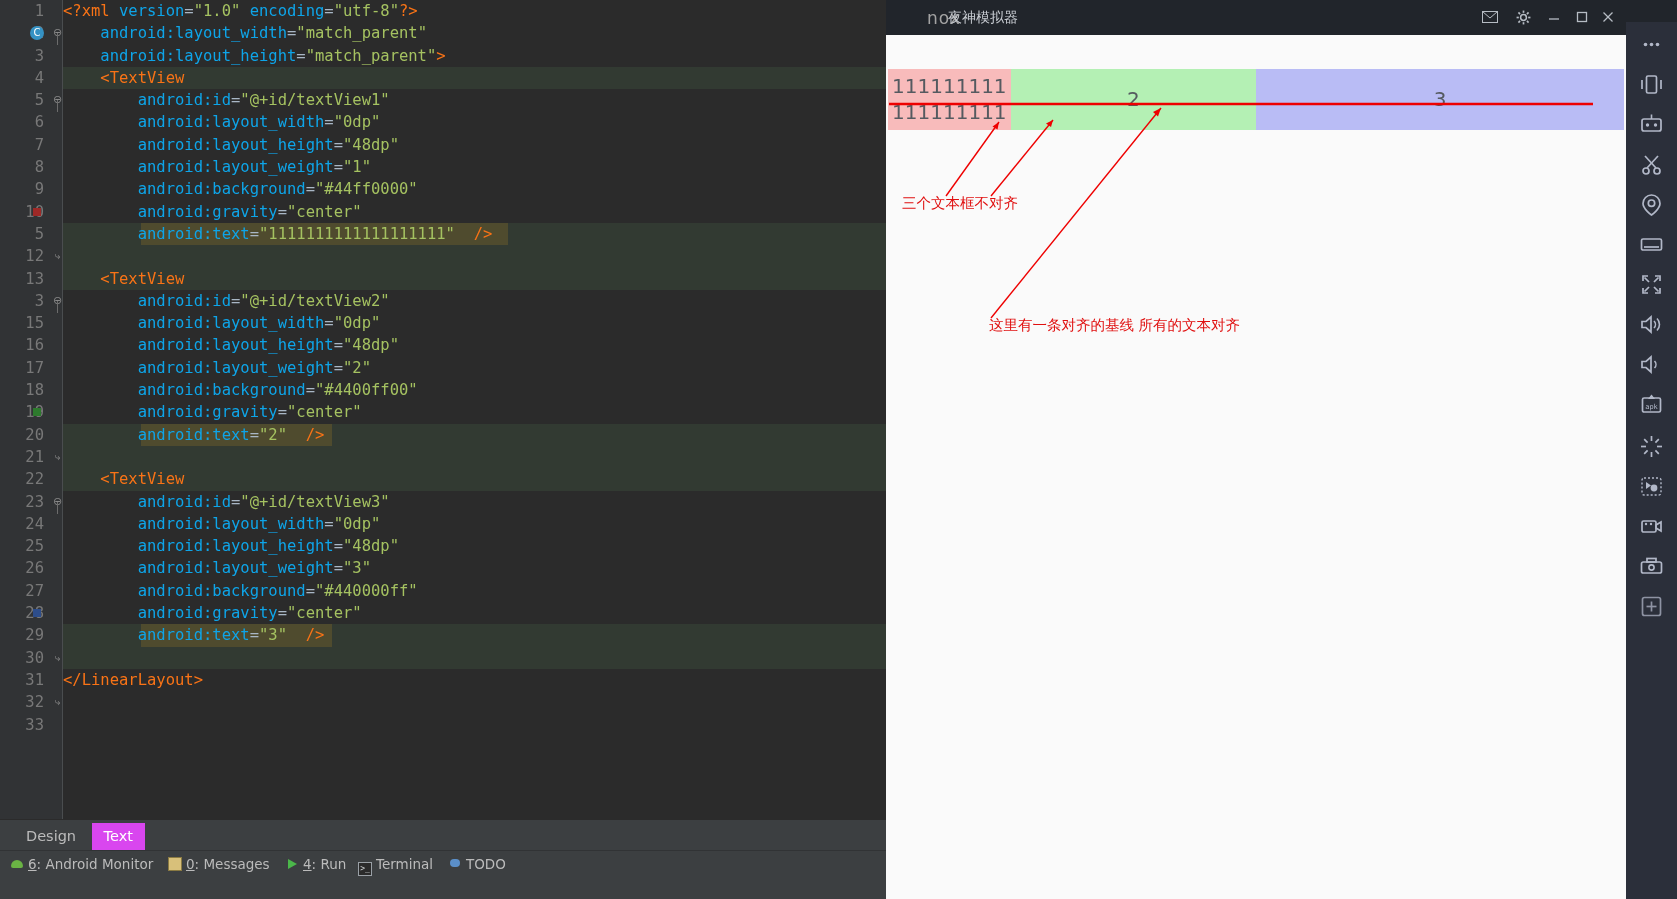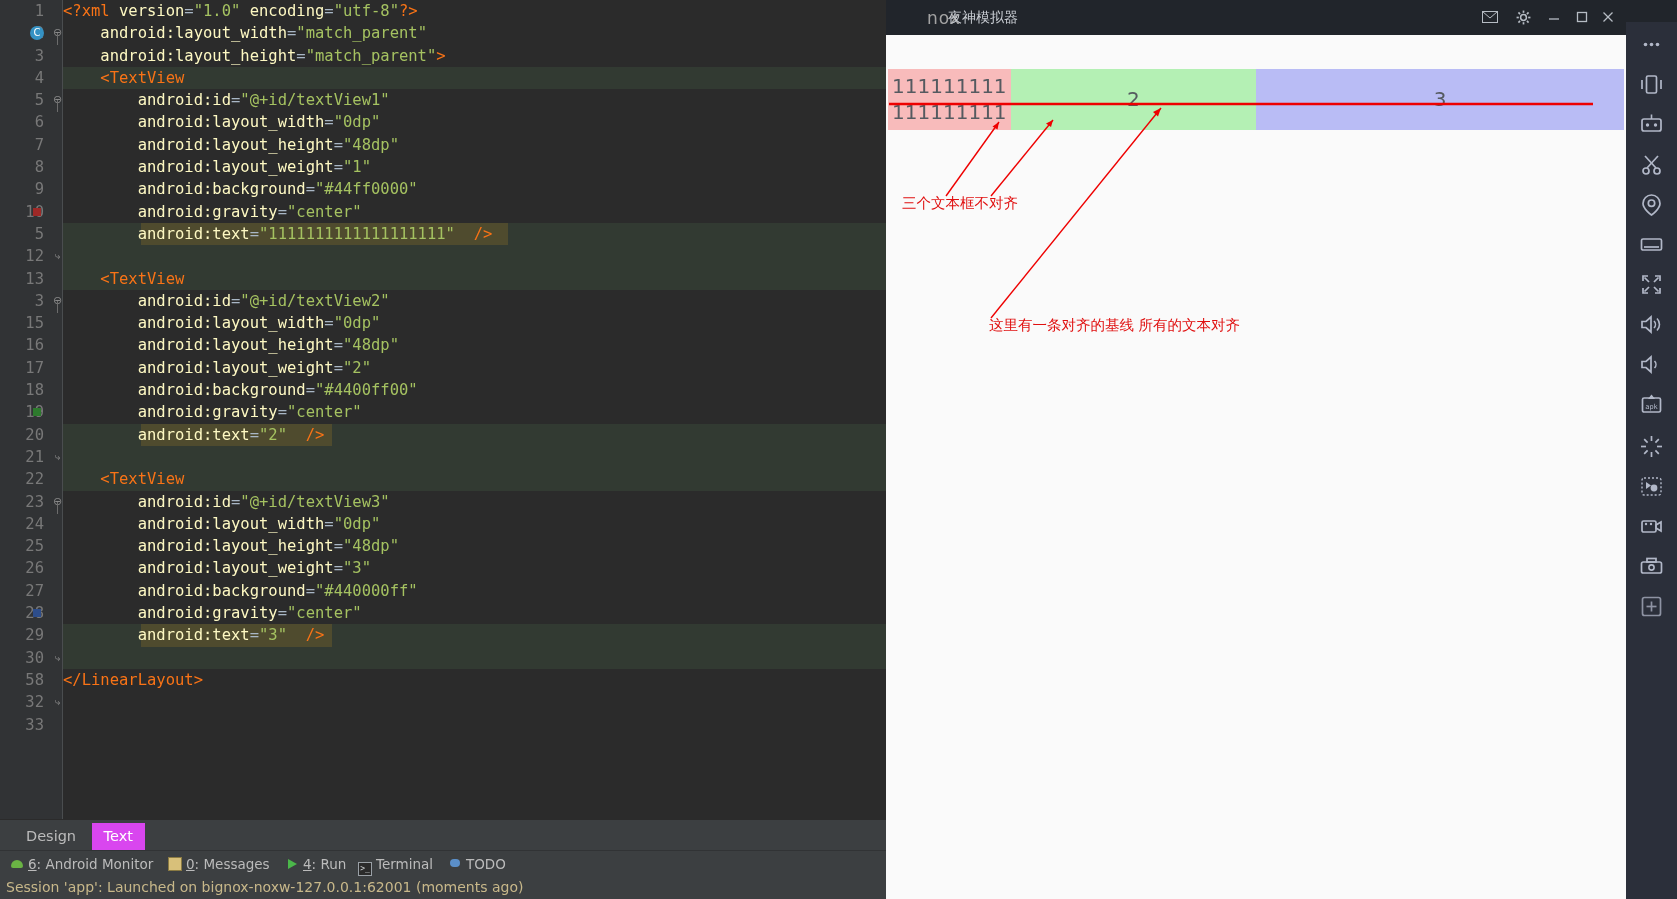--- a/index.html
+++ b/index.html
@@ -84,21 +84,21 @@
     width: 11px; height: 11px;
     color: #888; font-size: 11px; line-height: 10px; text-align: center;
   }
   .foldline {
     position: absolute; left: 5px; top: 11px;
     width: 1px; height: 12px; background: #6c6c6c;
   }
 
   
   .t-tag   { color: #f97316; }
-  .t-attr  { color: #fef9c3; }
+  .t-attr  { color: #0ea5e9; }
   .t-val   { color: #a5c261; }
   .t-punct { color: #a9b7c6; }
   .t-plain { color: #a9b7c6; }
 
   
   #designtext-bar {
     position: absolute; left: 0; top: 819px;
     width: 1044px; height: 31px;
     background: #3c3f41;
     border-top: 1px solid #2b2b2b;
@@ -380,21 +380,21 @@
             <div class="ln">28</div>
             <div class="bp blue"></div>
           </div>
           <div class="gutter-row">
             <div class="ln">29</div>
           </div>
           <div class="gutter-row">
             <div class="ln">30</div>
           </div>
           <div class="gutter-row">
-            <div class="ln">58</div>
+            <div class="ln">31</div>
           </div>
           <div class="gutter-row">
             <div class="ln">32</div>
           </div>
           <div class="gutter-row">
             <div class="ln">33</div>
           </div>
         </div>
       <div class="fold-strip" id="fold-host">
           <div class="gutter-row"></div>
@@ -495,21 +495,20 @@
       </div>
 
     <div id="tool-bar">
         <div class="tool-item" style="left: 10px;"><span class="ti-icon ic-android"></span><span class="u">6</span><span>: Android Monitor</span></div>
         <div class="tool-item" style="left: 168px;"><span class="ti-icon ic-messages"></span><span class="u">0</span><span>: Messages</span></div>
         <div class="tool-item" style="left: 285px;"><span class="ti-icon ic-run"></span><span class="u">4</span><span>: Run</span></div>
         <div class="tool-item" style="left: 358px;"><span class="ti-icon ic-term">&gt;_</span><span>Terminal</span></div>
         <div class="tool-item" style="left: 448px;"><span class="ti-icon ic-todo"></span><span>TODO</span></div>
       </div>
 
-    <div id="status-bar">Session 'app': Launched on bignox-noxw-127.0.0.1:62001 (moments ago)</div>
   </div>
 
   <div id="nox">
 
     <div id="nox-title">
       <div class="nox-logo">nox</div>
       <div class="nox-name">夜神模拟器</div>
 
       <div class="nox-tb-btn" style="right:126px;">
         <svg width="16" height="12" viewBox="0 0 16 12" style="margin-top:3px;">

